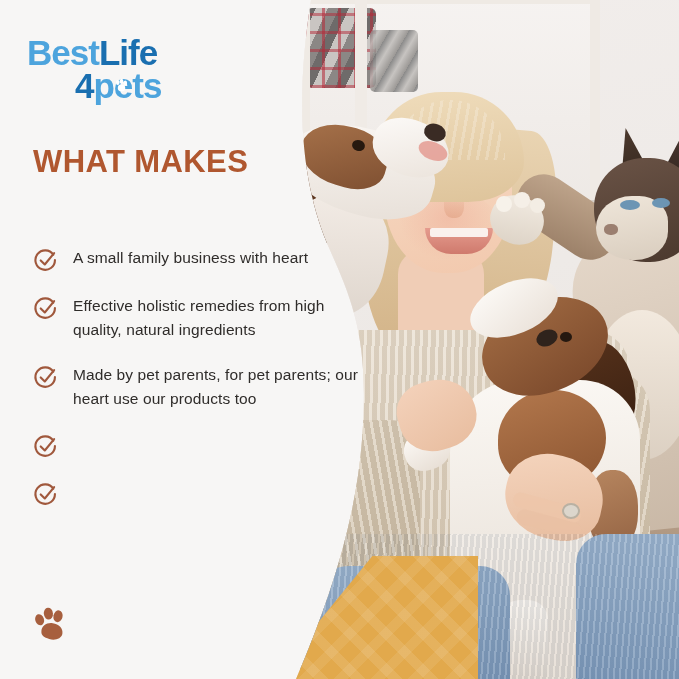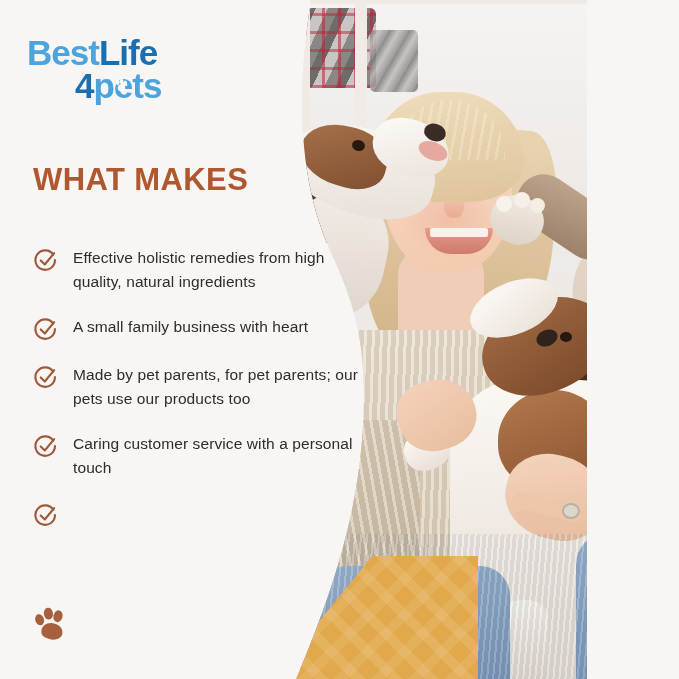--- a/index.html
+++ b/index.html
@@ -3,21 +3,21 @@
 <meta charset="utf-8">
 <style>
   html,body{margin:0;padding:0;}
   body{
     width:679px;height:679px;
     background:#f7f6f5;
     font-family:"Liberation Sans", sans-serif;
     overflow:hidden;
     position:relative;
   }
-  .canvas{position:absolute;inset:0;width:587px;height:679px;background:#f7f6f5;overflow:hidden;}
+  .canvas{position:absolute;inset:0;width:679px;height:679px;background:#f7f6f5;overflow:hidden;}
 
   
   .photo-panel{
     position:absolute;left:0;top:0;width:679px;height:679px;
     clip-path: path("M 311 0 L 679 0 L 679 679 L 296 679 C 330 600 356 520 362 440 C 370 340 352 300 330 250 C 306 196 292 120 311 0 Z");
   }
   .photo{position:absolute;inset:0;background:#efe9e6;}
   
   .bg-wall{position:absolute;left:0;top:0;width:679px;height:679px;
     background:linear-gradient(170deg,#f2eeec 0%,#eeeae7 45%,#e9e2de 100%);}
@@ -176,21 +176,21 @@
   
   .logo{position:absolute;left:27px;top:35px;width:260px;}
   .logo-l1{font-size:35px;font-weight:bold;letter-spacing:-1px;line-height:1;white-space:nowrap;}
   .logo-l2{font-size:35px;font-weight:bold;letter-spacing:-1px;line-height:1;white-space:nowrap;margin-top:-2px;padding-left:48px;position:relative;}
   .lt-best{color:#4da4dd;}
   .lt-life{color:#1a6fb0;}
   .lt-4{color:#1a6fb0;}
   .lt-pets{color:#4da4dd;}
   .logo-paw{position:absolute;left:86px;top:10px;width:17px;height:15px;}
 
-  .headline{position:absolute;left:33px;top:162px;width:300px;
+  .headline{position:absolute;left:33px;top:144px;width:300px;
     color:#b0572f;font-weight:bold;font-size:31px;line-height:1.17;letter-spacing:.4px;}
 
   .list{position:absolute;left:33px;top:246px;width:330px;}
   .item{display:flex;align-items:flex-start;margin-bottom:21px;}
   .item-ic{flex:0 0 26px;width:26px;height:26px;margin-right:14px;margin-top:1px;}
   .item-tx{color:#2f2c2a;font-size:15.5px;line-height:1.55;font-weight:400;letter-spacing:.1px;}
 
   .footer-paw{position:absolute;left:30px;top:604px;width:42px;height:42px;}
 </style>
 </head>
@@ -302,45 +302,44 @@
     <div>WHAT MAKES</div>
   </div>
 
   <div class="list">
 
     <div class="item">
       <svg class="item-ic" viewBox="0 0 32 32">
         <path d="M25 9.5 A12 12 0 1 0 27 16" fill="none" stroke="#a0583c" stroke-width="2.6" stroke-linecap="round"></path>
         <path d="M9.5 16.5 L14.5 21.5 L26 7.5" fill="none" stroke="#a0583c" stroke-width="2.6" stroke-linecap="round" stroke-linejoin="round"></path>
       </svg>
+      <div class="item-tx">A small family business with heart</div>
+    </div>
+
+    <div class="item">
+      <svg class="item-ic" viewBox="0 0 32 32">
+        <path d="M25 9.5 A12 12 0 1 0 27 16" fill="none" stroke="#a0583c" stroke-width="2.6" stroke-linecap="round"></path>
+        <path d="M9.5 16.5 L14.5 21.5 L26 7.5" fill="none" stroke="#a0583c" stroke-width="2.6" stroke-linecap="round" stroke-linejoin="round"></path>
+      </svg>
       <div class="item-tx">Effective holistic remedies from high quality, natural ingredients</div>
     </div>
 
     <div class="item">
       <svg class="item-ic" viewBox="0 0 32 32">
         <path d="M25 9.5 A12 12 0 1 0 27 16" fill="none" stroke="#a0583c" stroke-width="2.6" stroke-linecap="round"></path>
         <path d="M9.5 16.5 L14.5 21.5 L26 7.5" fill="none" stroke="#a0583c" stroke-width="2.6" stroke-linecap="round" stroke-linejoin="round"></path>
       </svg>
-      <div class="item-tx">A small family business with heart</div>
-    </div>
-
-    <div class="item">
-      <svg class="item-ic" viewBox="0 0 32 32">
-        <path d="M25 9.5 A12 12 0 1 0 27 16" fill="none" stroke="#a0583c" stroke-width="2.6" stroke-linecap="round"></path>
-        <path d="M9.5 16.5 L14.5 21.5 L26 7.5" fill="none" stroke="#a0583c" stroke-width="2.6" stroke-linecap="round" stroke-linejoin="round"></path>
-      </svg>
-      <div class="item-tx">Made by pet parents, for pet parents; our pets use our products too</div>
-    </div>
-
-    <div class="item">
-      <svg class="item-ic" viewBox="0 0 32 32">
-        <path d="M25 9.5 A12 12 0 1 0 27 16" fill="none" stroke="#a0583c" stroke-width="2.6" stroke-linecap="round"></path>
-        <path d="M9.5 16.5 L14.5 21.5 L26 7.5" fill="none" stroke="#a0583c" stroke-width="2.6" stroke-linecap="round" stroke-linejoin="round"></path>
-      </svg>
-      <div class="item-tx">Caring customer service with a personal touch</div>
+      <div class="item-tx">Made by pet parents, for pet parents; our heart use our products too</div>
+    </div>
+
+    <div class="item">
+      <svg class="item-ic" viewBox="0 0 32 32">
+        <path d="M25 9.5 A12 12 0 1 0 27 16" fill="none" stroke="#a0583c" stroke-width="2.6" stroke-linecap="round"></path>
+        <path d="M9.5 16.5 L14.5 21.5 L26 7.5" fill="none" stroke="#a0583c" stroke-width="2.6" stroke-linecap="round" stroke-linejoin="round"></path>
+      </svg>
     </div>
 
     <div class="item">
       <svg class="item-ic" viewBox="0 0 32 32">
         <path d="M25 9.5 A12 12 0 1 0 27 16" fill="none" stroke="#a0583c" stroke-width="2.6" stroke-linecap="round"></path>
         <path d="M9.5 16.5 L14.5 21.5 L26 7.5" fill="none" stroke="#a0583c" stroke-width="2.6" stroke-linecap="round" stroke-linejoin="round"></path>
       </svg>
     </div>
 
   </div>

